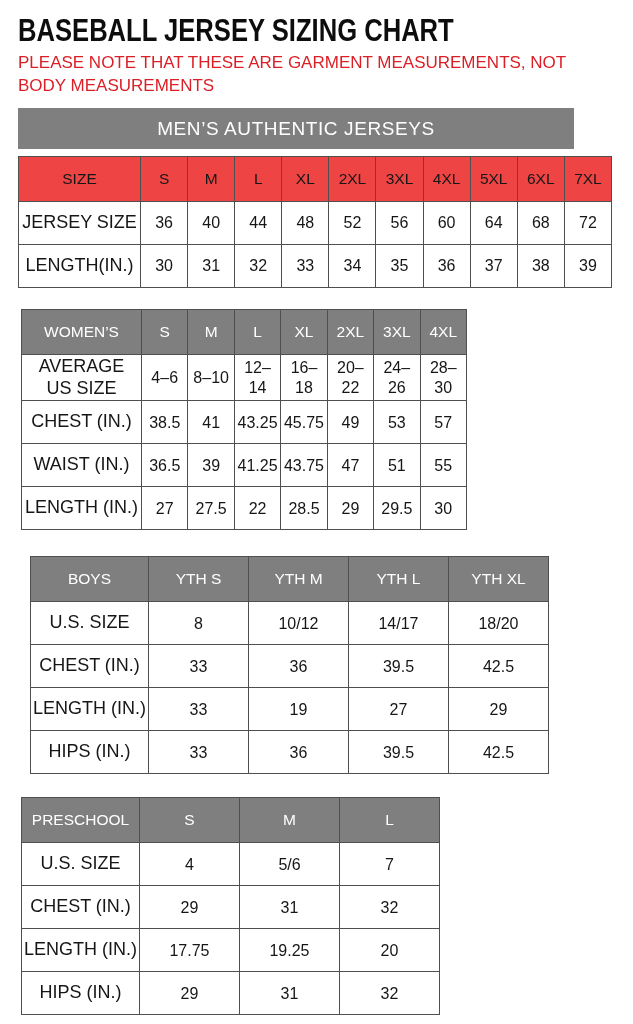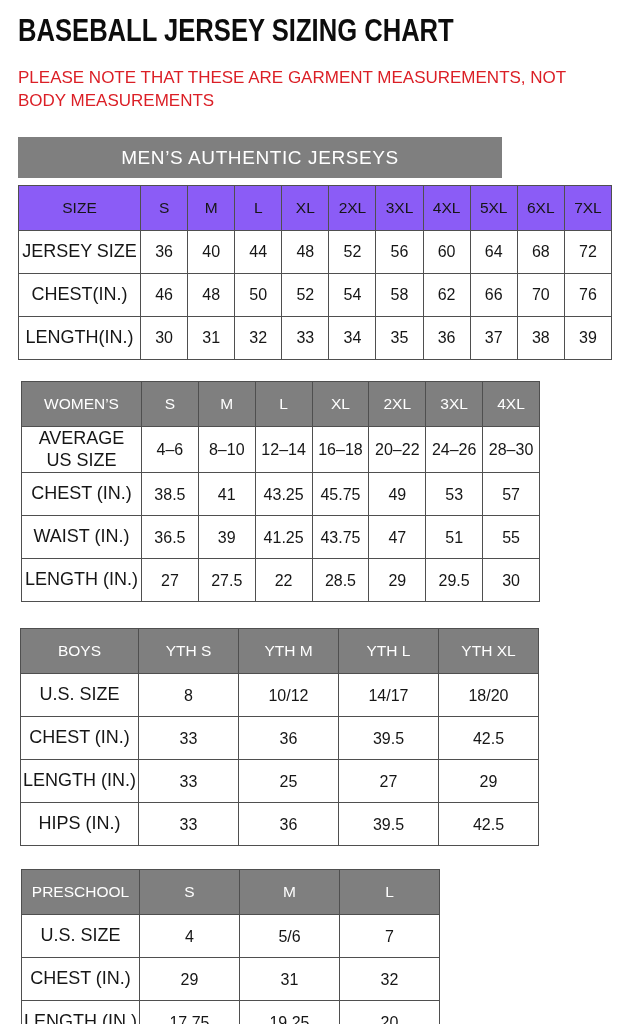--- a/index.html
+++ b/index.html
@@ -10,51 +10,51 @@
   }
   .page{padding:14px 0 0 18px;}
 
   h1.title{
     margin:0;
     font-size:32px;line-height:32px;font-weight:800;color:#0d0d0d;
     letter-spacing:0px;white-space:nowrap;
     transform:scaleX(0.80);transform-origin:left center;
   }
   .note{
-    margin:20px 0 0 0;width:596px;
+    margin:5px 0 0 0;width:596px;
     font-size:17px;line-height:23px;color:#DB1F26;
   }
 
   .banner{
-    margin-top:25px;width:484px;height:41px;
+    margin-top:11px;width:556px;height:41px;
     background:#7f7f7f;color:#ffffff;
     display:flex;align-items:center;justify-content:center;
     font-size:19px;letter-spacing:0.6px;
   }
 
   table.sizes{
     border-collapse:collapse;table-layout:fixed;text-align:center;
     font-size:16px;color:#161616;
   }
   table.sizes th,table.sizes td{
     border:1px solid #4f4f4f;height:40px;padding:1px 2px;
     font-weight:400;vertical-align:middle;line-height:1.2;
   }
   table.sizes thead th{height:42px;font-size:15.5px;}
   table.sizes td.rowlabel{font-size:18px;}
 
   table.mens{margin-top:7px;width:594px;}
   table.mens col.c0{width:122px;}
-  table.mens thead th{background:#8b5cf6;color:#161616;}
+  table.mens thead th{background:#ef4444;color:#161616;}
 
   table.gray-head thead th{background:#7f7f7f;color:#ffffff;}
 
-  table.womens{margin:21px 14px 0 3px;width:519px;}
+  table.womens{margin:21px 14px 0 3px;width:446px;}
   table.womens col.c0{width:120px;}
-  table.boys{margin:26px 0 0 2px;width:519px;}
+  table.boys{margin:26px 0 0 12px;width:519px;}
   table.boys col.c0{width:118px;}
   table.preschool{margin:23px 0 0 3px;width:419px;}
   table.preschool col.c0{width:118px;}
 </style>
 </head>
 <body>
 
 <div class="page">
 
   <h1 class="title">BASEBALL JERSEY SIZING CHART</h1>
@@ -100,33 +100,20 @@
           <td>44</td>
           <td>48</td>
           <td>52</td>
           <td>56</td>
           <td>60</td>
           <td>64</td>
           <td>68</td>
           <td>72</td>
         </tr>
         <tr>
-          <td class="rowlabel">CHEST(IN.)</td>
-          <td>46</td>
-          <td>48</td>
-          <td>50</td>
-          <td>52</td>
-          <td>54</td>
-          <td>58</td>
-          <td>62</td>
-          <td>66</td>
-          <td>70</td>
-          <td>76</td>
-        </tr>
-        <tr>
           <td class="rowlabel">LENGTH(IN.)</td>
           <td>30</td>
           <td>31</td>
           <td>32</td>
           <td>33</td>
           <td>34</td>
           <td>35</td>
           <td>36</td>
           <td>37</td>
           <td>38</td>
@@ -230,21 +217,21 @@
         <tr>
           <td class="rowlabel">CHEST (IN.)</td>
           <td>33</td>
           <td>36</td>
           <td>39.5</td>
           <td>42.5</td>
         </tr>
         <tr>
           <td class="rowlabel">LENGTH (IN.)</td>
           <td>33</td>
-          <td>25</td>
+          <td>19</td>
           <td>27</td>
           <td>29</td>
         </tr>
         <tr>
           <td class="rowlabel">HIPS (IN.)</td>
           <td>33</td>
           <td>36</td>
           <td>39.5</td>
           <td>42.5</td>
         </tr>

